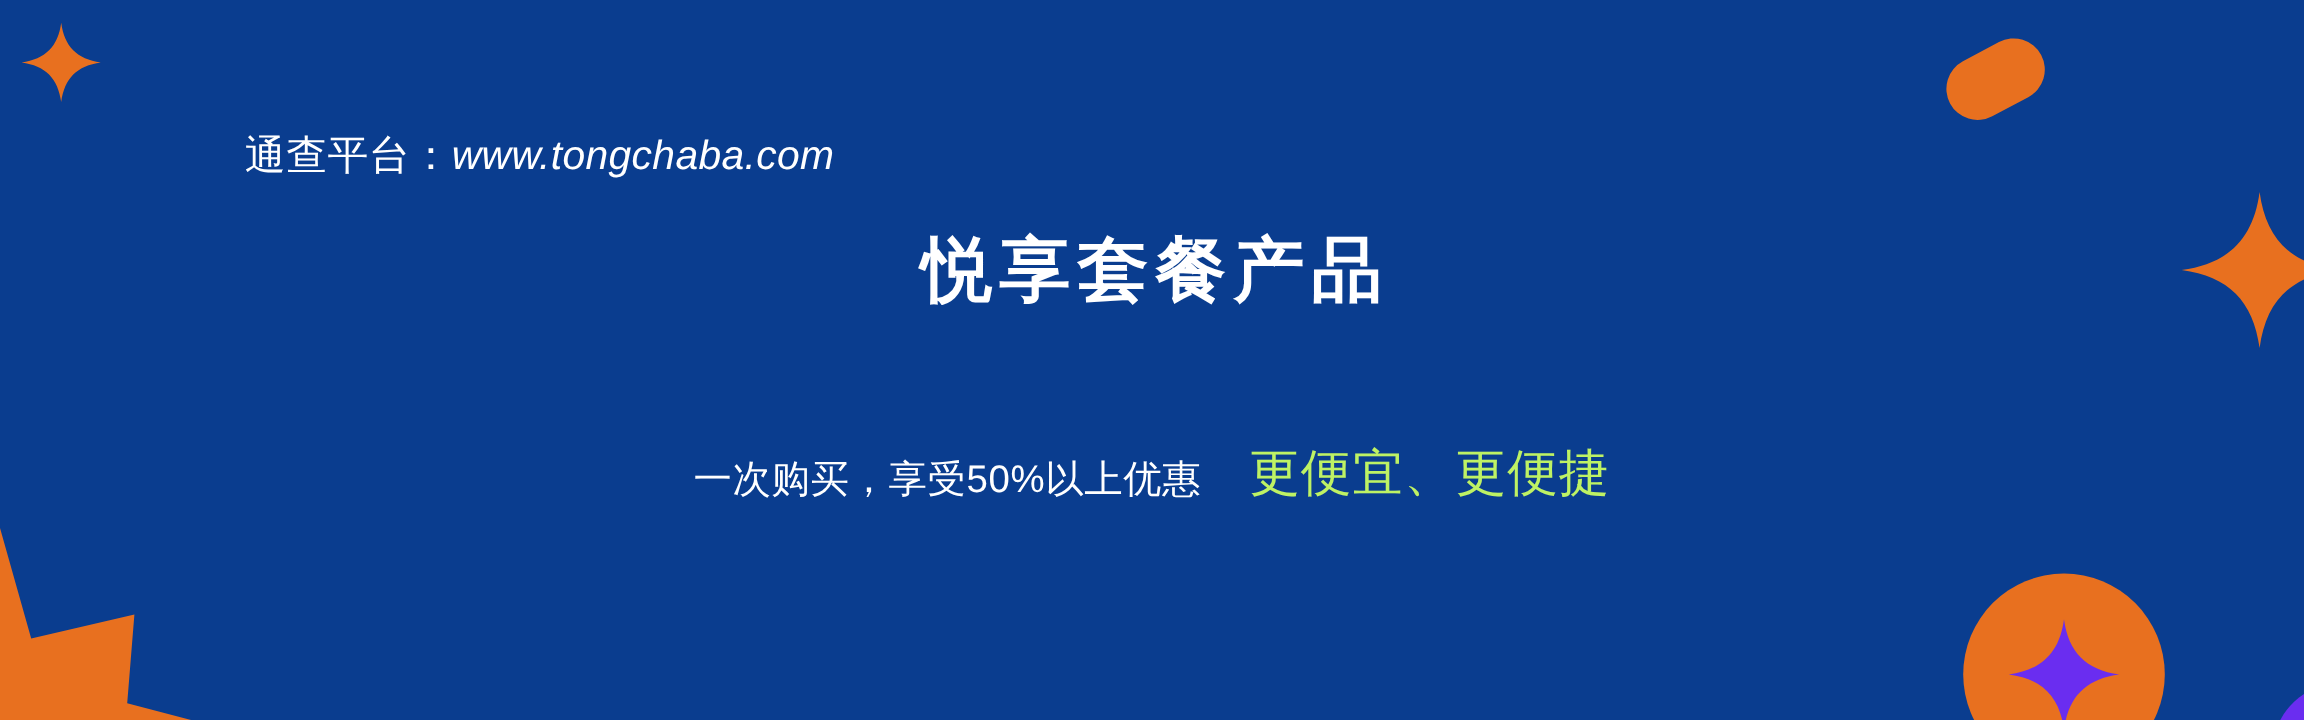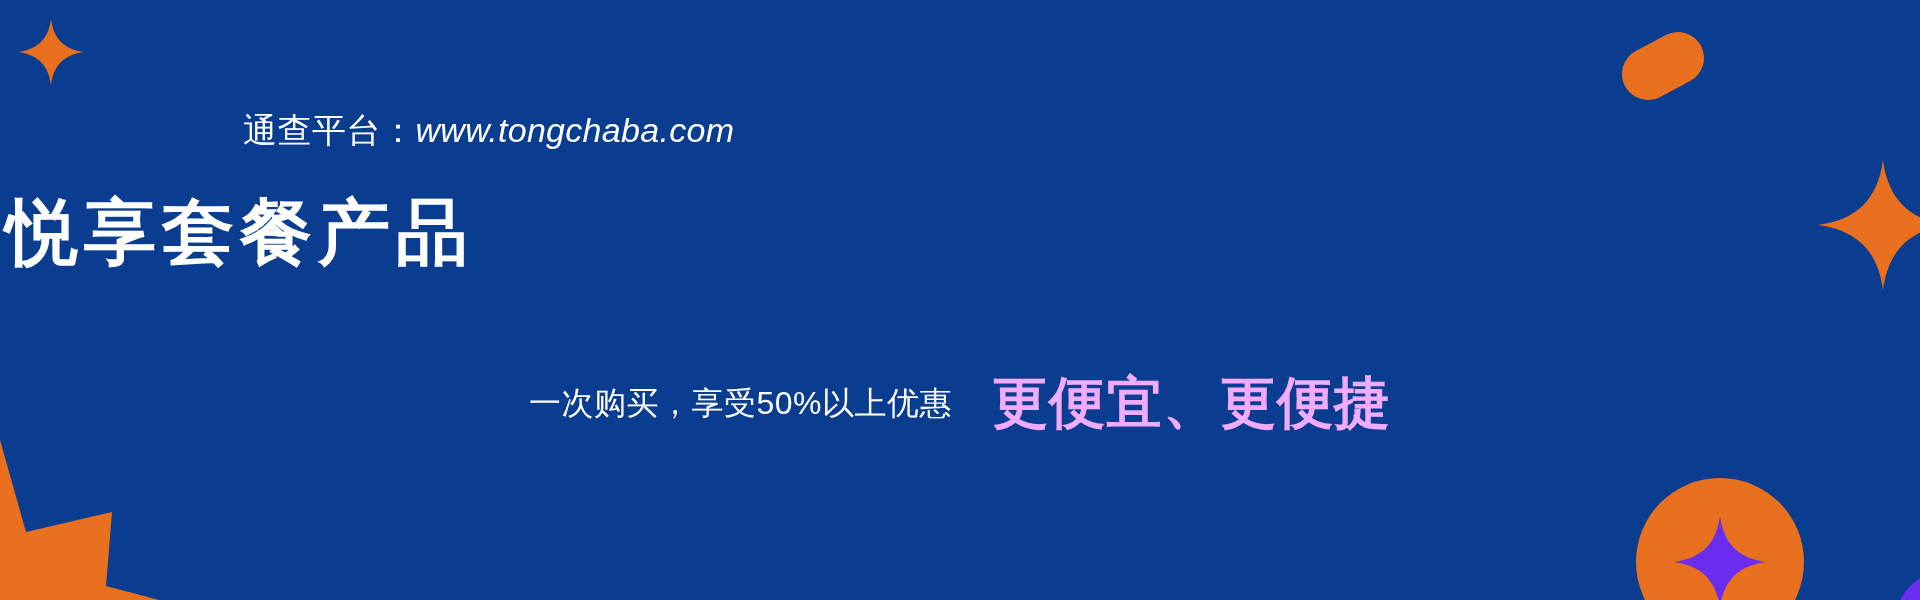--- a/index.html
+++ b/index.html
@@ -44,58 +44,58 @@
   #platform-line {
     position: absolute;
     left: 204px;
     top: 110px;
     font-size: 34px;
     line-height: 1.2;
     color: #ffffff;
     white-space: nowrap;
     letter-spacing: 0.2px;
   }
-  #platform-line .label { letter-spacing: 0.5px; margin-left: 39px; }
+  #platform-line .label { letter-spacing: 0.5px; }
   #platform-line .url { letter-spacing: 0.3px; font-style: italic; }
 
   #main-title {
     position: absolute;
     left: 0;
     right: 0;
     top: 196px;
-    text-align: left;
+    text-align: center;
     color: #ffffff;
-    font-size: 72px;
+    font-size: 59px;
     font-weight: 700;
     letter-spacing: 6px;
     line-height: 1;
     text-indent: 6px;
   }
 
   #subtitle-row {
     position: absolute;
     left: 0;
     right: 0;
     top: 366px;
     display: flex;
-    align-items: center;
+    align-items: flex-end;
     justify-content: center;
     gap: 40px;
     white-space: nowrap;
   }
   #subtitle-plain {
     color: #ffffff;
     font-size: 32px;
     font-weight: 400;
     letter-spacing: 0.5px;
   }
   #subtitle-highlight {
-    color: #f0abfc;
-    font-size: 56px;
-    font-weight: 700;
+    color: #bef264;
+    font-size: 42px;
+    font-weight: 400;
     letter-spacing: 1px;
   }
 </style>
 </head>
 <body>
 
 <div id="banner">
 
   <div class="bg"></div>
 

